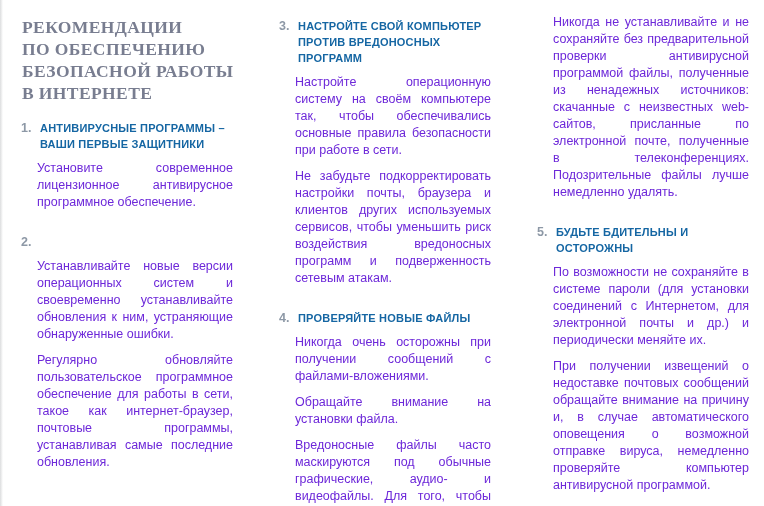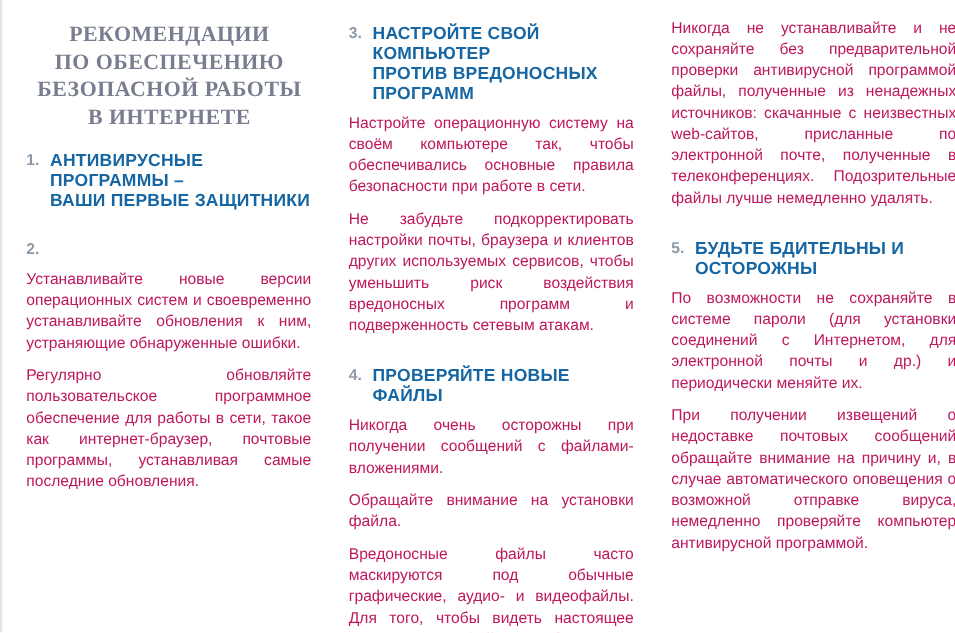--- a/index.html
+++ b/index.html
@@ -17,37 +17,36 @@
   }
   .cols { display:flex; gap:30px; padding:14px 8px 0 21px; }
   .col { width:228px; flex:none; }
 
   .doc-title {
     font-family:"Liberation Serif", serif;
     font-size:17.5px; line-height:22px; font-weight:700;
     color:#787d90; letter-spacing:0.4px;
     white-space:pre-line;
     margin:2px 0 16px 1px;
-    text-align:center;
   }
 
   .section { margin-top:23px; }
   .section.first { margin-top:0; }
   .sec-head { display:flex; gap:6px; margin:0 0 8px; }
   .sec-num {
     color:#8d98a6; font-weight:700; font-size:12.5px; line-height:16px;
     min-width:13px; flex:none;
   }
   .sec-title {
-    color:#1566a3; font-weight:700; font-size:14px; line-height:16px;
+    color:#1566a3; font-weight:700; font-size:11px; line-height:16px;
     letter-spacing:0.2px; white-space:pre-line; margin:0;
   }
   p.body {
-    font-size:12.5px; line-height:17px; color:#be185d;
-    text-align:justify; margin:0 0 9px;
+    font-size:12.5px; line-height:17px; color:#6d28d9;
+    text-align:justify; margin:0 16px 9px;
   }
   .col3-start { margin-top:5px; }
 </style>
 </head>
 <body>
 
 <div class="page">
   <div class="cols">
 
     <div class="col">
@@ -55,20 +54,21 @@
 ПО ОБЕСПЕЧЕНИЮ
 БЕЗОПАСНОЙ РАБОТЫ
 В ИНТЕРНЕТЕ</h1>
 
       <div class="section first">
         <div class="sec-head">
           <span class="sec-num">1.</span>
           <h2 class="sec-title">АНТИВИРУСНЫЕ ПРОГРАММЫ –
 ВАШИ ПЕРВЫЕ ЗАЩИТНИКИ</h2>
         </div>
+        <p class="body">Установите современное лицензионное антивирусное программное обеспечение.</p>
       </div>
 
       <div class="section">
         <div class="sec-head">
           <span class="sec-num">2.</span>
         </div>
         <p class="body">Устанавливайте новые версии операционных систем и своевременно устанавливайте обновления к ним, устраняющие обнаруженные ошибки.</p>
         <p class="body">Регулярно обновляйте пользовательское программное обеспечение для работы в сети, такое как интернет-браузер, почтовые программы, устанавливая самые последние обновления.</p>
 
       </div>

